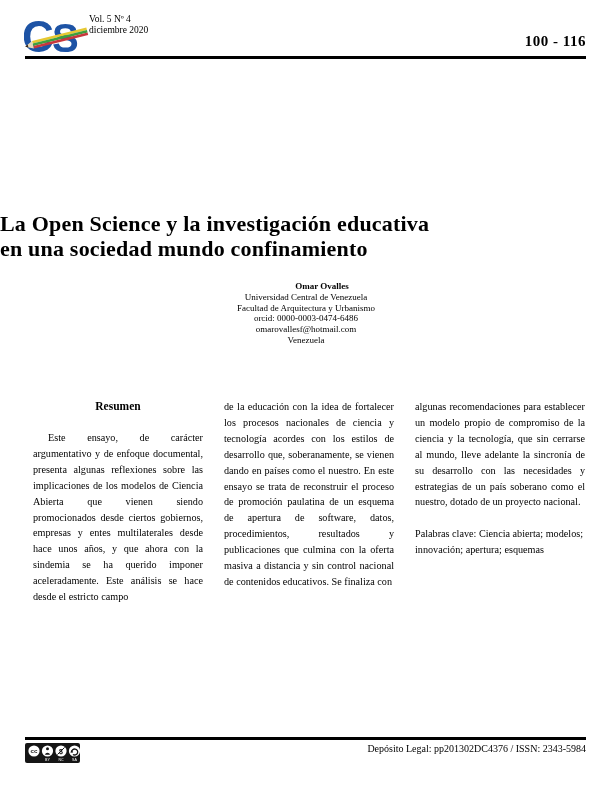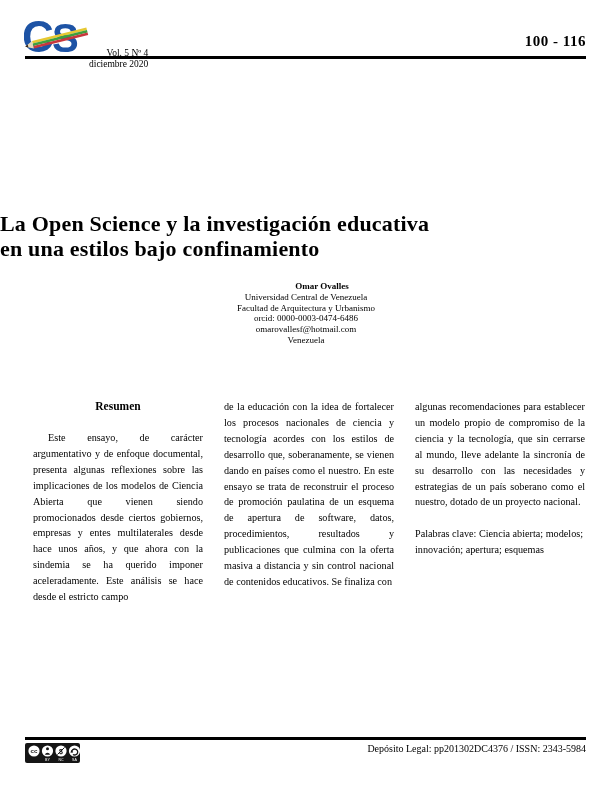--- a/index.html
+++ b/index.html
@@ -7,21 +7,21 @@
     position:relative;
     width:612px;height:792px;
     background:#ffffff;
     font-family:"Liberation Serif", serif;
     color:#000;
     overflow:hidden;
     margin:0 auto;
   }
   
   .logo{position:absolute;left:24px;top:12px;width:66px;height:47px;}
-  .vol-block{position:absolute;left:89px;top:48px;font-size:9.5px;line-height:11px;text-align:right;}
+  .vol-block{position:absolute;left:89px;top:14px;font-size:9.5px;line-height:11px;}
   .page-range{position:absolute;right:26px;top:33px;font-size:15px;font-weight:bold;letter-spacing:.5px;}
   .header-rule{position:absolute;left:25px;right:26px;top:56px;height:3px;background:#000;}
   
   .title{position:absolute;left:0;right:0;top:211px;
          font-size:22px;font-weight:bold;line-height:25px;letter-spacing:.2px;}
   .author-block{position:absolute;left:0;right:0;top:281px;text-align:center;
                 font-size:9px;line-height:10.8px;}
   .author-block .name{font-weight:bold;padding-left:32px;}
   .dates-line{position:absolute;left:0;right:0;top:370px;text-align:center;
               font-size:10px;font-weight:bold;}
@@ -60,21 +60,21 @@
   </div>
   <div class="vol-block">
     <div>Vol. 5 Nº 4</div>
     <div>diciembre 2020</div>
   </div>
   <div class="page-range">100 - 116</div>
   <div class="header-rule"></div>
 
   <h1 class="title" style="margin:0;">
     <div>La Open Science y la investigación educativa</div>
-    <div>en una estilos bajo confinamiento</div>
+    <div>en una sociedad mundo confinamiento</div>
   </h1>
 
   <div class="author-block">
     <div class="name">Omar Ovalles</div>
     <div>Universidad Central de Venezuela</div>
     <div>Facultad de Arquitectura y Urbanismo</div>
     <div>orcid: 0000-0003-0474-6486</div>
     <div>omarovallesf@hotmail.com</div>
     <div>Venezuela</div>
   </div>

